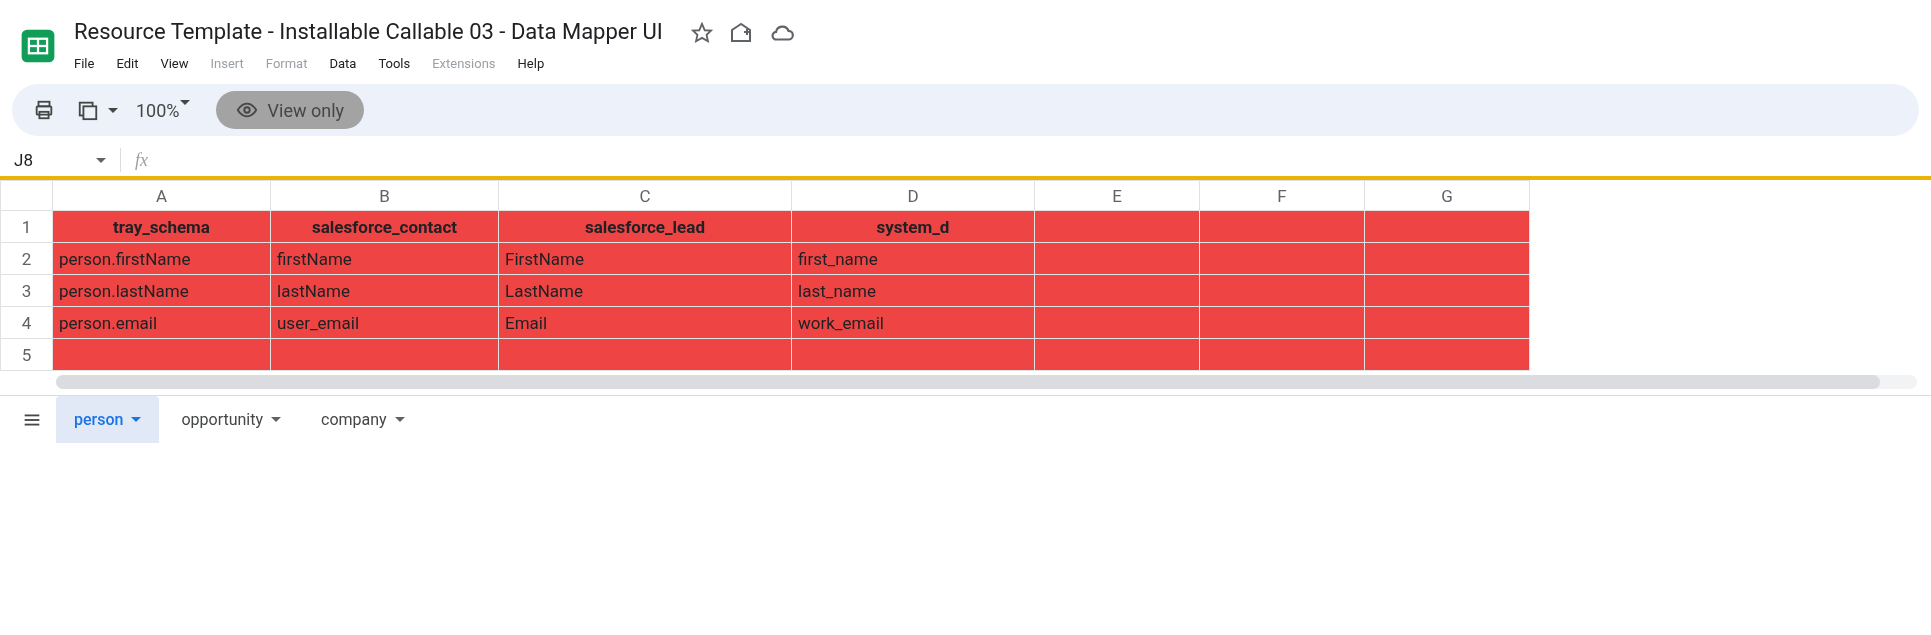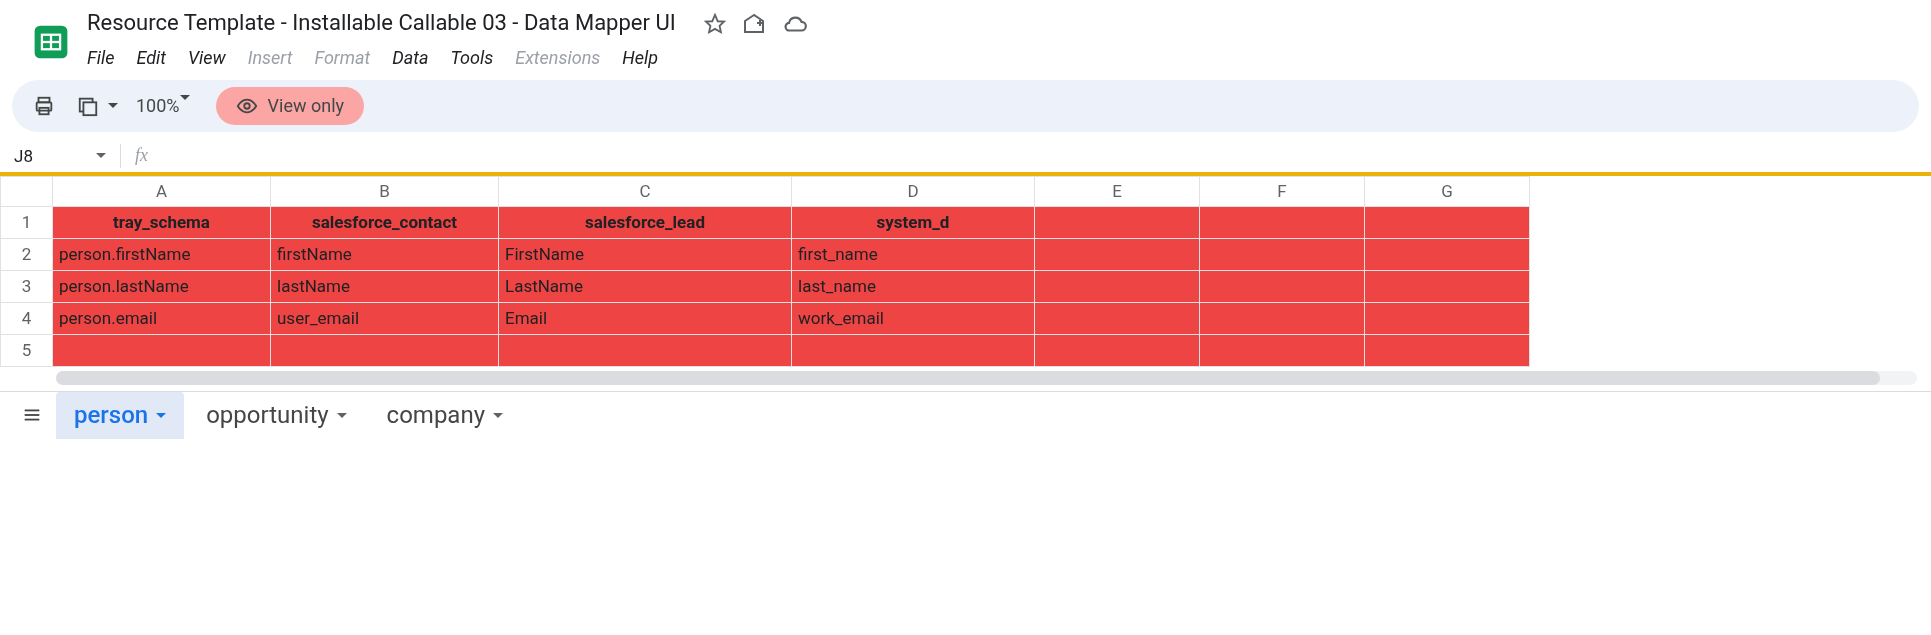--- a/index.html
+++ b/index.html
@@ -1,34 +1,34 @@
 <!DOCTYPE html>
 <html><head>
 <meta charset="utf-8">
 <style>
   * { box-sizing: border-box; margin: 0; padding: 0; }
   body { font-family: "Google Sans", Roboto, Arial, sans-serif; background: #fff; color: #202124; overflow: hidden; }
   
-  .header { display: flex; align-items: flex-end; padding: 8px 16px 0 16px; margin-left: 13px; }
+  .header { display: flex; align-items: center; padding: 16px 16px 0 16px; }
   .logo { width: 44px; height: 60px; display: flex; align-items: center; justify-content: center; margin-right: 10px; }
   .logo svg { width: 40px; height: 40px; }
   .title-area { flex: 1; }
   .doc-title { font-size: 22px; color: #202124; padding: 2px 4px; display: inline-block; }
   .title-icons { display: inline-flex; align-items: center; gap: 16px; margin-left: 20px; vertical-align: middle; }
   .title-icons span { color: #5f6368; cursor: pointer; }
   
   .menubar { display: flex; gap: 2px; margin-top: 2px; margin-left: -6px; }
-  .menubar-item { padding: 4px 10px; font-size: 18px; color: #202124; cursor: pointer; border-radius: 4px; font-style: italic; }
+  .menubar-item { padding: 4px 10px; font-size: 13px; color: #202124; cursor: pointer; border-radius: 4px; }
   .menubar-item.disabled { color: #9aa0a6; }
   
   .toolbar { display: flex; align-items: center; padding: 8px 16px; margin: 8px 12px 0 12px; background: #edf2fa; border-radius: 40px; height: 52px; gap: 12px; }
   .toolbar-btn { width: 32px; height: 32px; display: flex; align-items: center; justify-content: center; cursor: pointer; color: #444746; border-radius: 4px; }
   .toolbar-group { display: flex; align-items: center; gap: 4px; }
   .zoom { font-size: 18px; color: #444746; padding: 0 6px; cursor: pointer; display: flex; align-items: flex-start; }
-  .view-only-pill { display: flex; align-items: center; gap: 10px; background: #fca5a5; border-radius: 20px; padding: 8px 20px; font-size: 18px; color: #444746; cursor: pointer; margin-left: 8px; }
+  .view-only-pill { display: flex; align-items: center; gap: 10px; background: #a3a3a3; border-radius: 20px; padding: 8px 20px; font-size: 18px; color: #444746; cursor: pointer; margin-left: 8px; }
   
   .namebox-row { display: flex; align-items: center; height: 36px; border-bottom: 4px solid #eab308; margin-top: 8px; }
   .namebox { width: 120px; padding: 0 14px; font-size: 17px; color: #202124; display: flex; align-items: center; justify-content: space-between; height: 100%; }
   .fx-divider { width: 1px; height: 24px; background: #dadce0; }
   .fx-label { padding: 0 14px; color: #9aa0a6; font-style: italic; font-size: 18px; font-family: serif; }
   
   .grid-wrap { position: relative; overflow: auto; }
   table.grid { border-collapse: collapse; table-layout: fixed; }
   .grid th, .grid td { border: 1px solid #e1e1e1; font-size: 17px; font-weight: 400; height: 32px; padding: 0 6px; text-align: left; background: #ef4444; }
   .grid thead th { background: #fff; text-align: center; color: #5f6368; font-weight: 400; height: 30px; }
@@ -39,21 +39,21 @@
   .col-c { width: 293px; }
   .col-d { width: 243px; }
   .col-e, .col-f, .col-g { width: 165px; }
   .header-row td { font-weight: 700; text-align: center; }
   
   .hscroll { height: 14px; margin: 4px 14px 0 56px; background: #f1f3f4; border-radius: 8px; position: relative; }
   .hscroll-thumb { position: absolute; left: 0; width: 98%; height: 100%; background: #dadce0; border-radius: 8px; }
   
   .tabstrip { display: flex; align-items: center; height: 48px; border-top: 1px solid #dadce0; padding: 0 12px; gap: 4px; margin-top: 6px; }
   .tabstrip-menu { width: 40px; height: 40px; display: flex; align-items: center; justify-content: center; cursor: pointer; color: #444746; }
-  .sheet-tab { display: flex; align-items: center; gap: 8px; padding: 0 18px; height: 100%; font-size: 24px; color: #444746; cursor: pointer; border-radius: 4px 4px 0 0; }
+  .sheet-tab { display: flex; align-items: center; gap: 8px; padding: 0 18px; height: 100%; font-size: 16px; color: #444746; cursor: pointer; border-radius: 4px 4px 0 0; }
   .sheet-tab.active { background: #e1e9f7; color: #1a73e8; font-weight: 500; }
   
   .caret-down { display: inline-block; width: 0; height: 0; border-left: 5px solid transparent; border-right: 5px solid transparent; border-top: 5px solid currentColor; }
 </style>
 </head>
 <body>
 
 <div class="header">
   <div class="logo">
     <svg viewBox="0 0 44 44">

